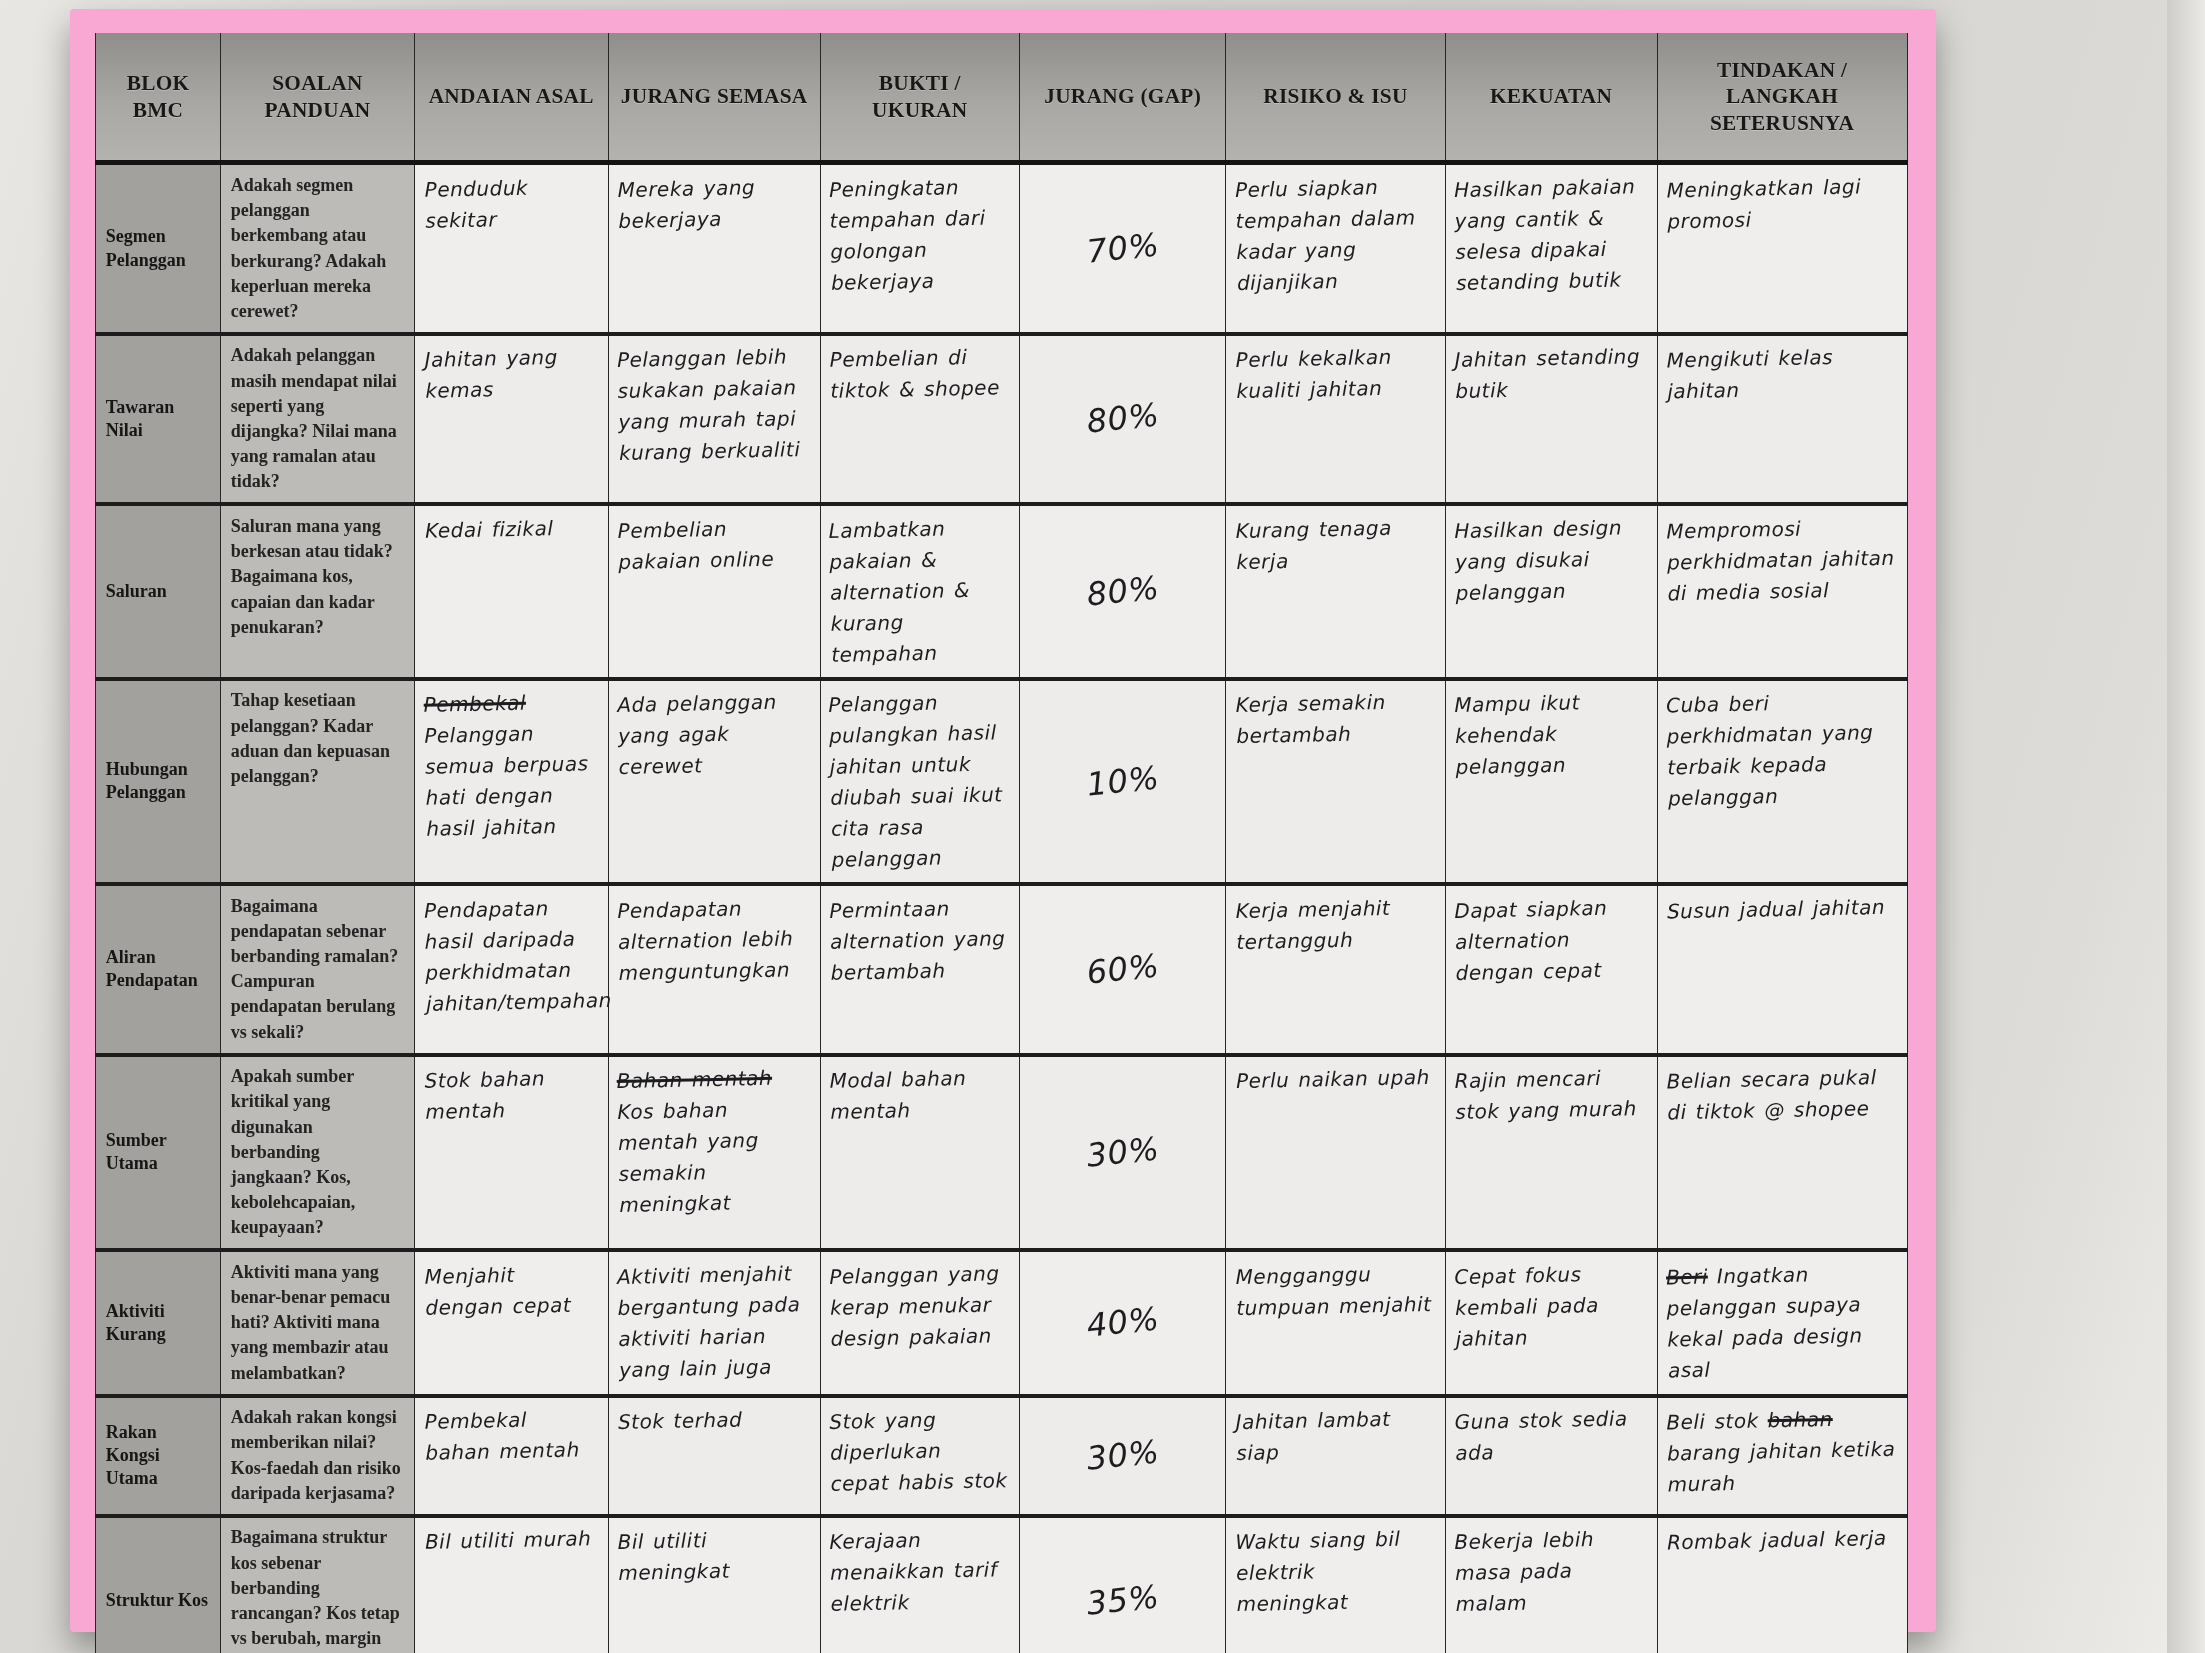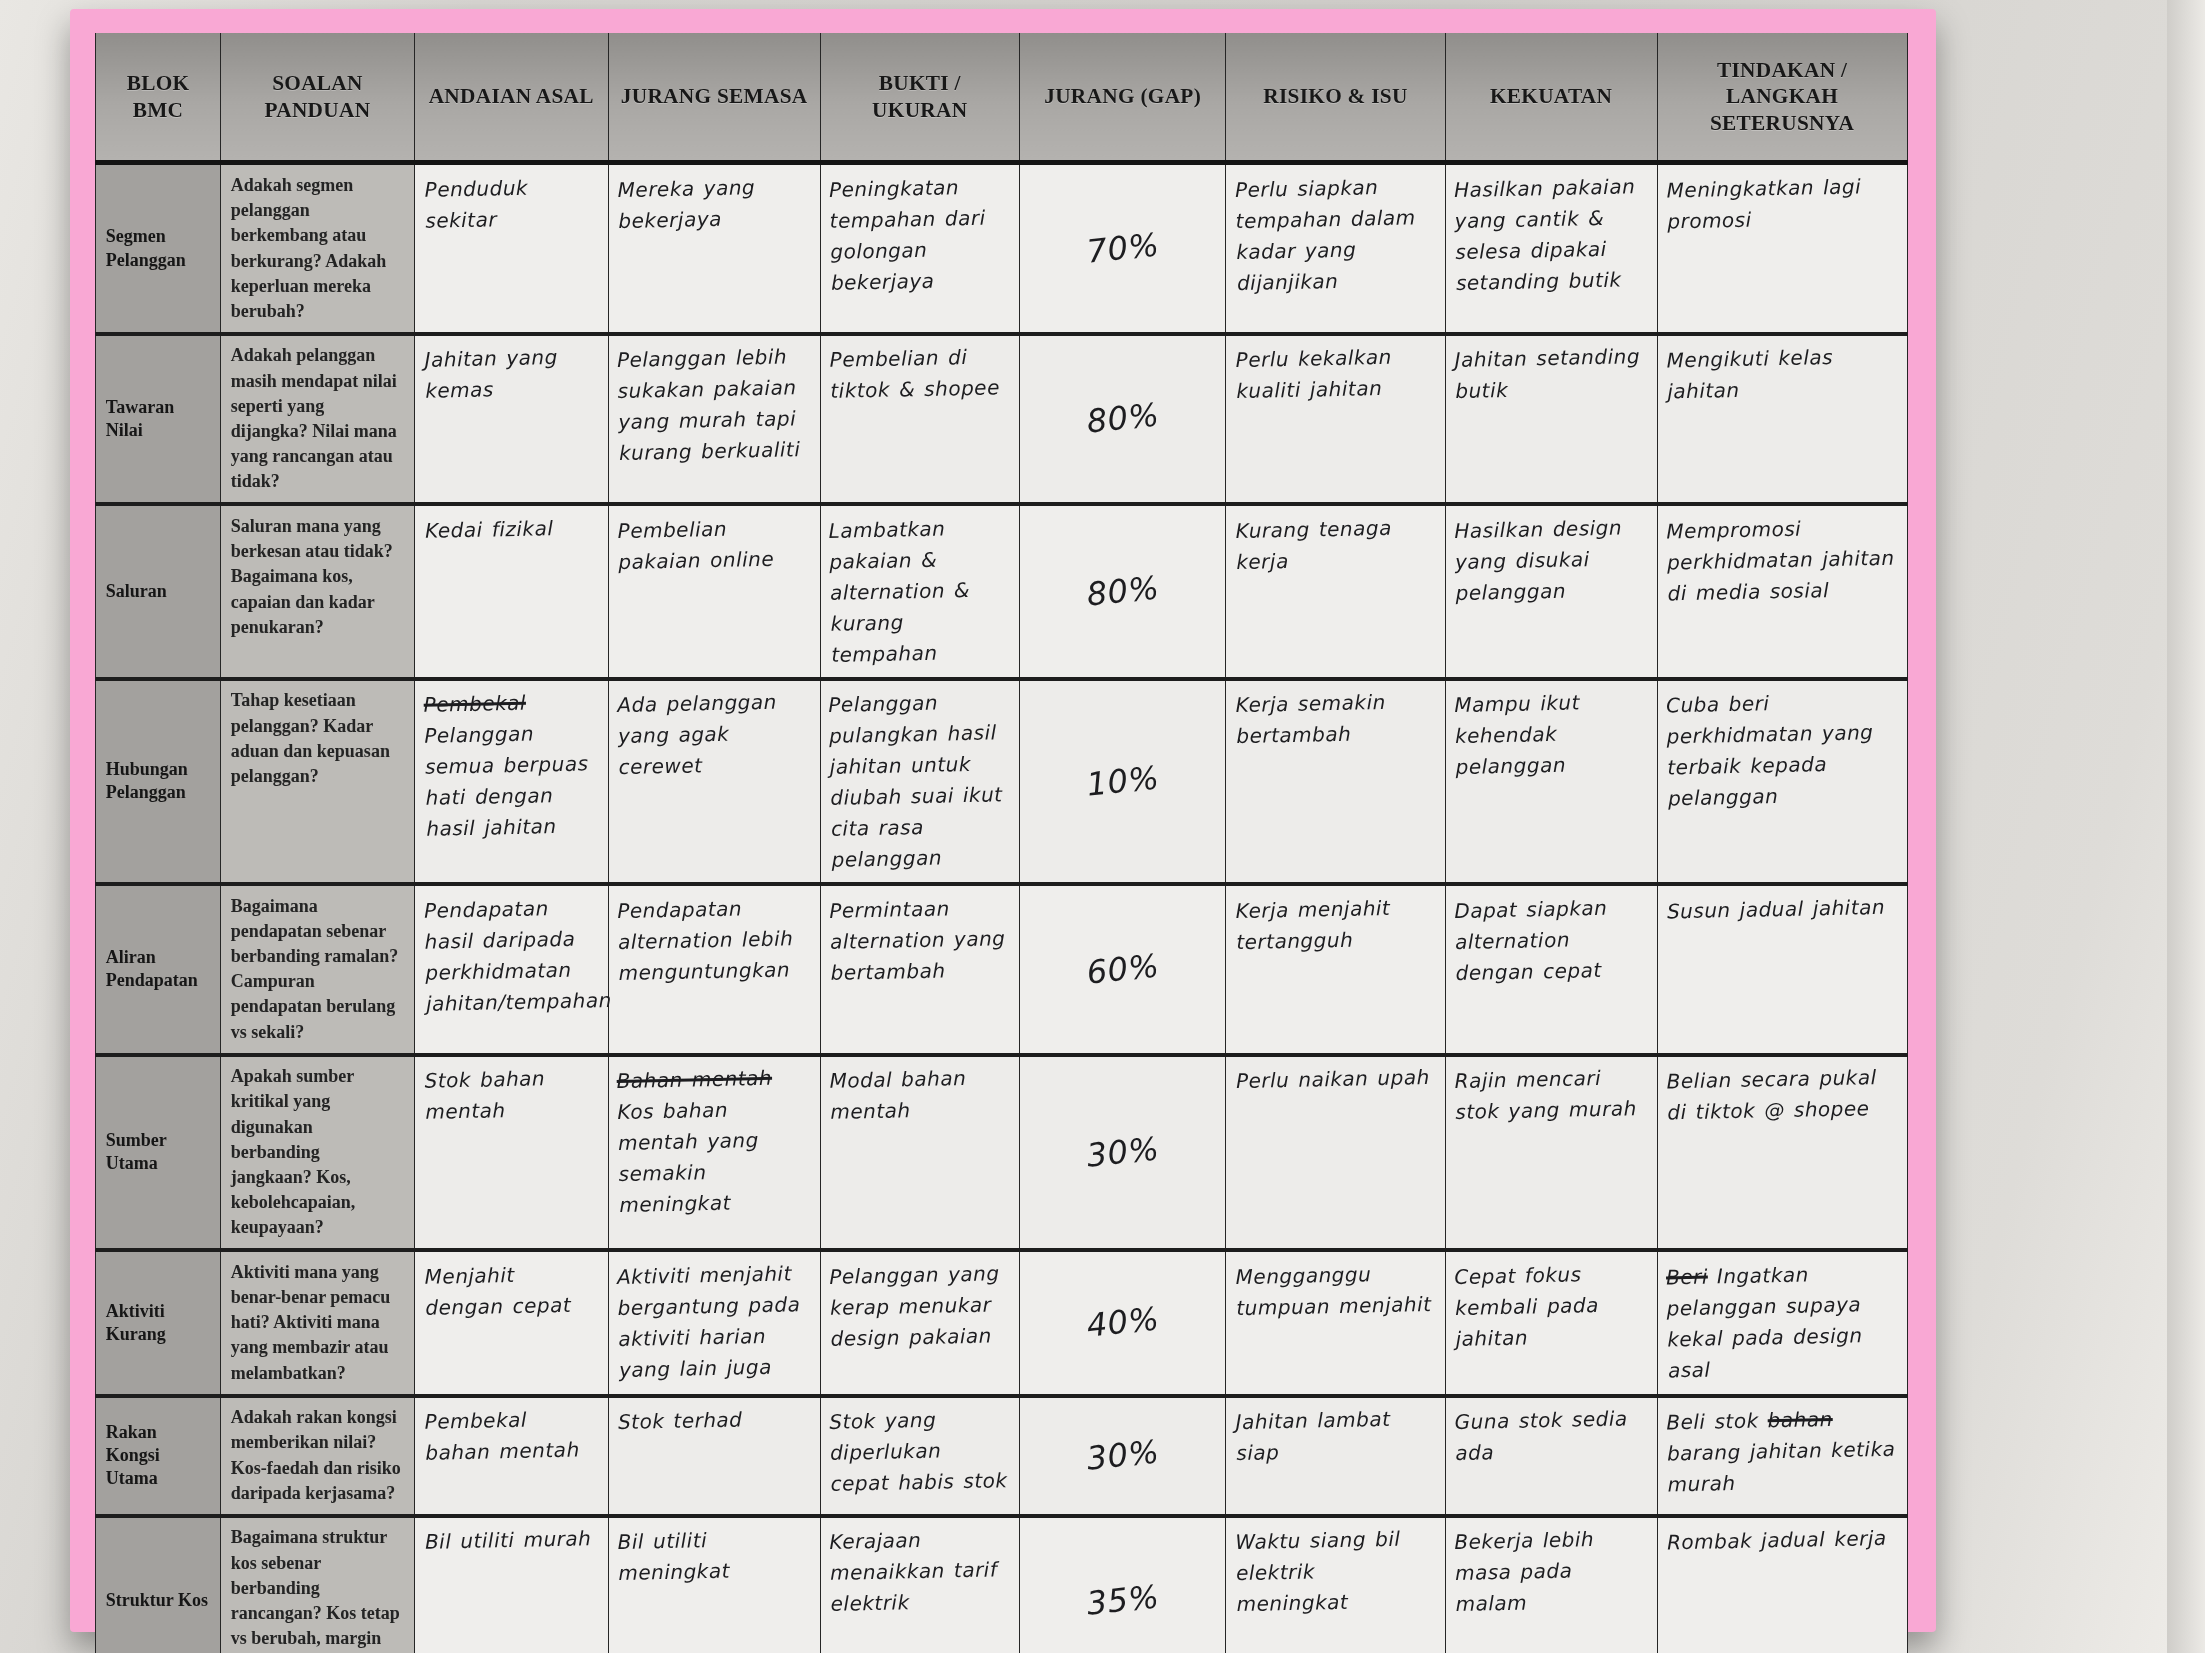--- a/index.html
+++ b/index.html
@@ -92,21 +92,21 @@
             <th>BUKTI / UKURAN</th>
             <th>JURANG (GAP)</th>
             <th>RISIKO &amp; ISU</th>
             <th>KEKUATAN</th>
             <th>TINDAKAN / LANGKAH SETERUSNYA</th>
           </tr>
       </thead>
       <tbody id="body-rows">
           <tr>
             <td class="col-blok">Segmen Pelanggan</td>
-            <td class="col-soalan">Adakah segmen pelanggan berkembang atau berkurang? Adakah keperluan mereka berubah?</td>
+            <td class="col-soalan">Adakah segmen pelanggan berkembang atau berkurang? Adakah keperluan mereka cerewet?</td>
             <td class="col-hw">
               <div class="hw">Penduduk sekitar</div>
             </td>
             <td class="col-hw">
               <div class="hw">Mereka yang bekerjaya</div>
             </td>
             <td class="col-hw">
               <div class="hw">Peningkatan tempahan dari golongan bekerjaya</div>
             </td>
             <td class="col-hw col-jurang">
@@ -117,21 +117,21 @@
             </td>
             <td class="col-hw">
               <div class="hw">Hasilkan pakaian yang cantik &amp; selesa dipakai setanding butik</div>
             </td>
             <td class="col-hw">
               <div class="hw">Meningkatkan lagi promosi</div>
             </td>
           </tr>
           <tr>
             <td class="col-blok">Tawaran Nilai</td>
-            <td class="col-soalan">Adakah pelanggan masih mendapat nilai seperti yang dijangka? Nilai mana yang rancangan atau tidak?</td>
+            <td class="col-soalan">Adakah pelanggan masih mendapat nilai seperti yang dijangka? Nilai mana yang ramalan atau tidak?</td>
             <td class="col-hw">
               <div class="hw">Jahitan yang kemas</div>
             </td>
             <td class="col-hw">
               <div class="hw">Pelanggan lebih sukakan pakaian yang murah tapi kurang berkualiti</div>
             </td>
             <td class="col-hw">
               <div class="hw">Pembelian di tiktok &amp; shopee</div>
             </td>
             <td class="col-hw col-jurang">

